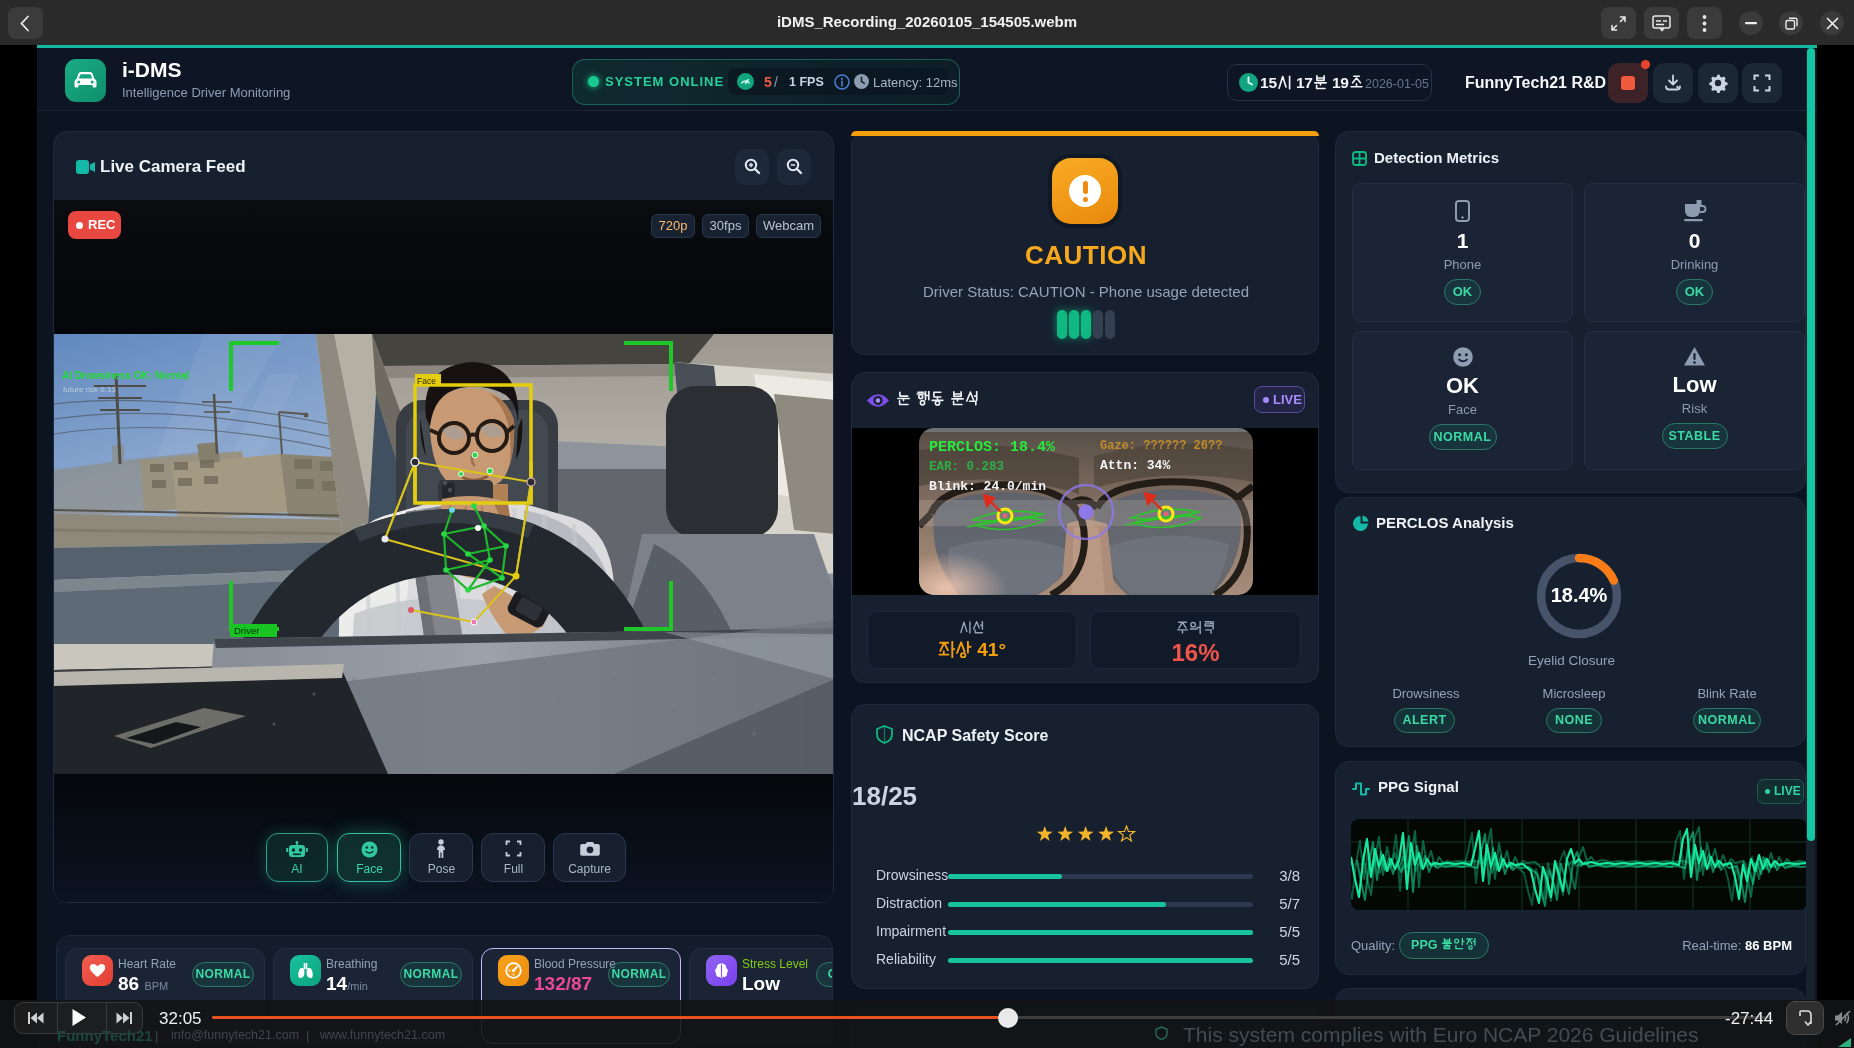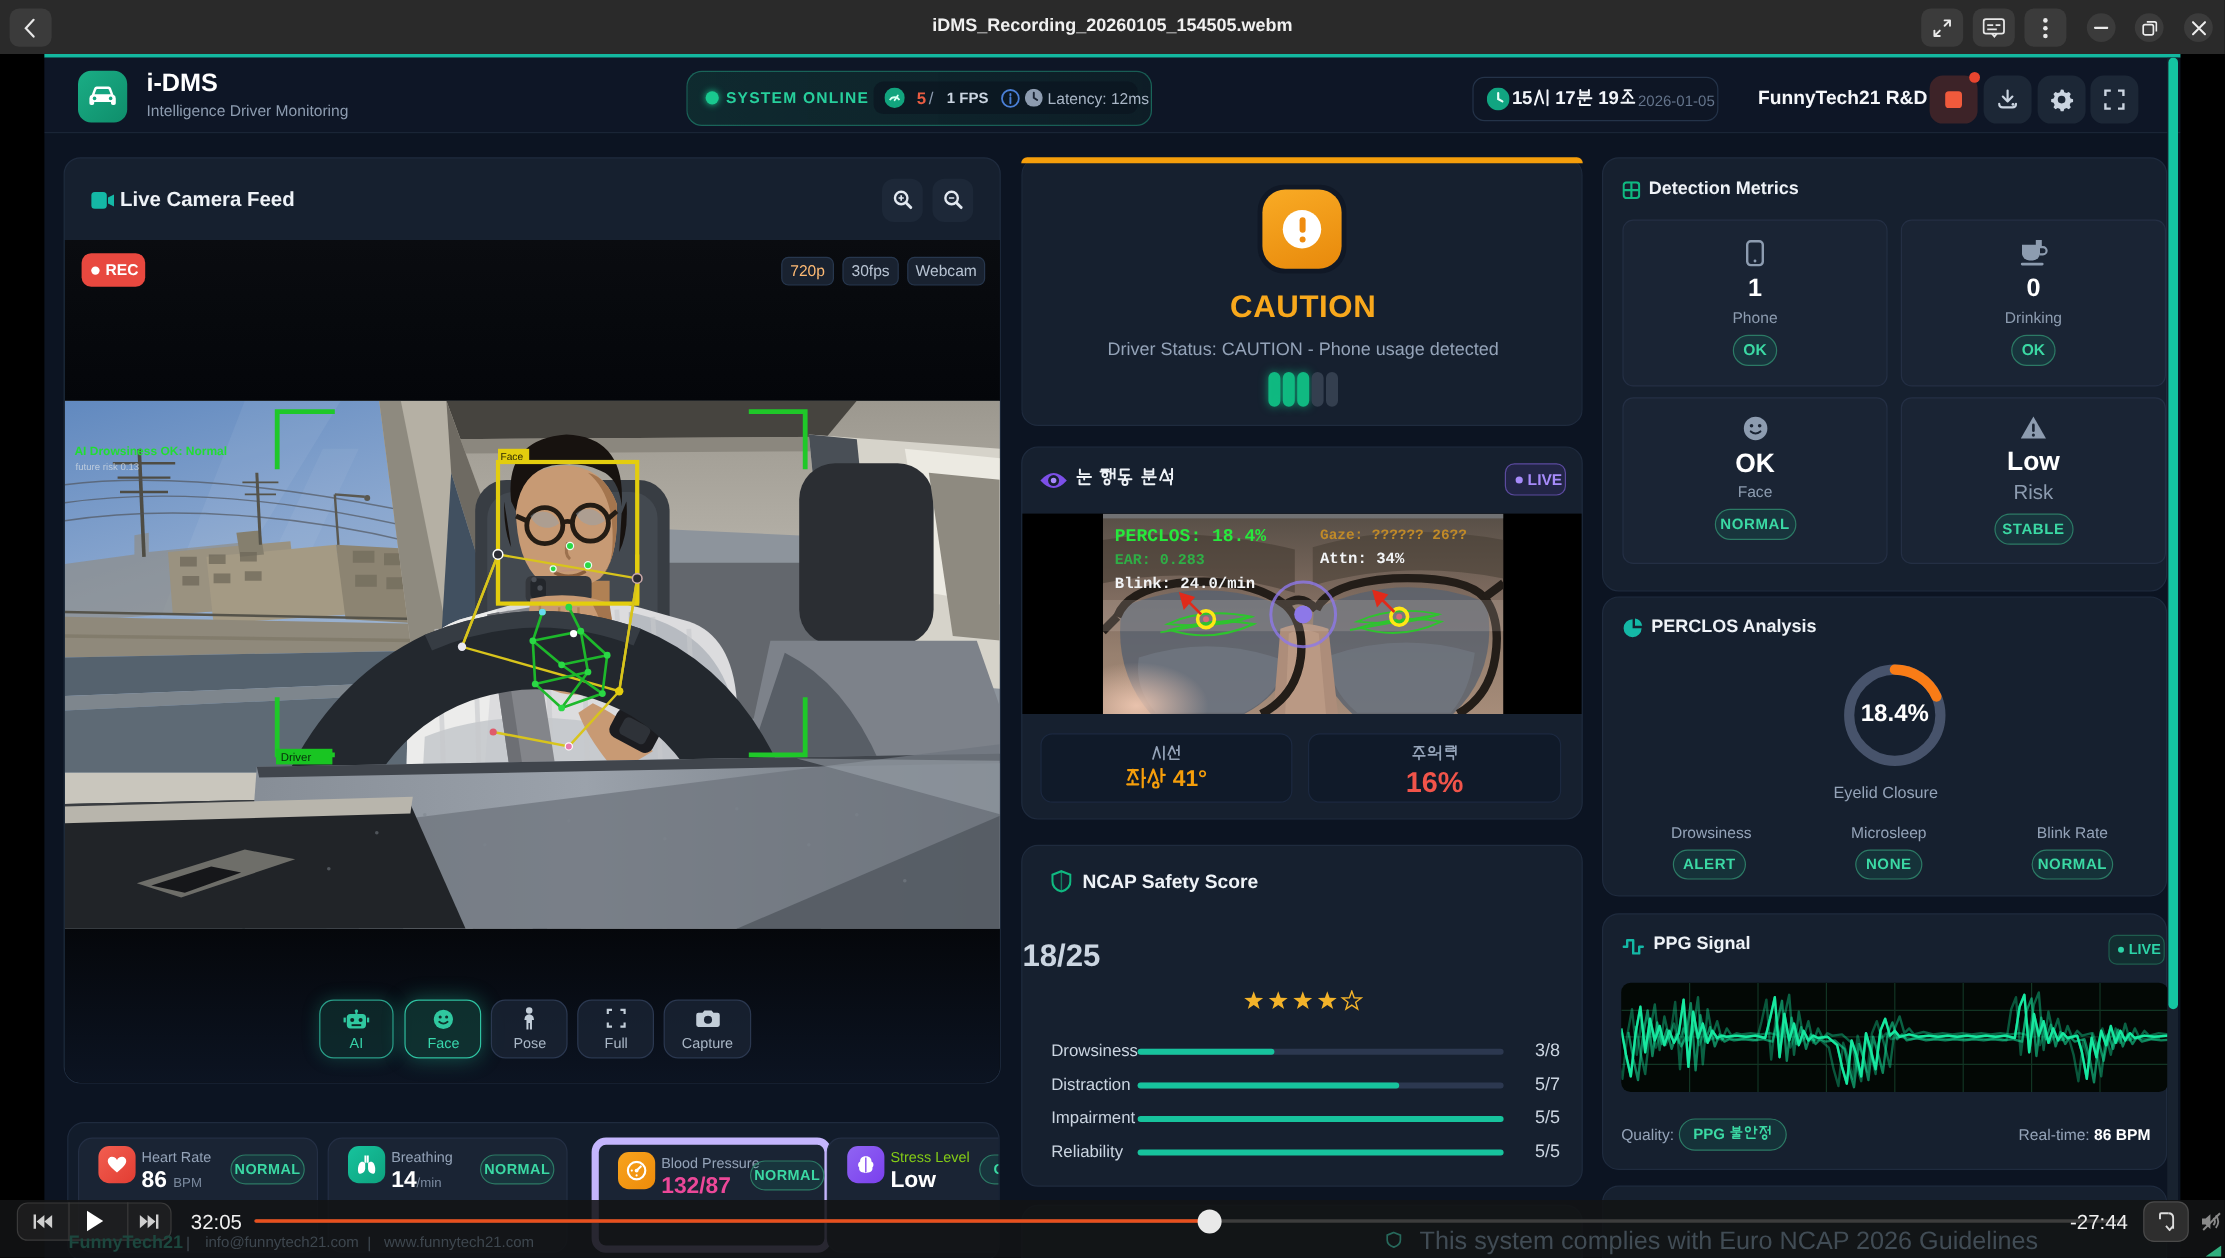--- a/index.html
+++ b/index.html
@@ -489,21 +489,21 @@
       <div class="abs" style="left:16px;top:6px;width:31px;height:31px;border-radius:9px;background:linear-gradient(135deg,#17c39d,#0da27e);"></div>
       <svg class="abs" style="left:23px;top:13px" width="17" height="17" viewBox="0 0 17 17">
             <path d="M7.5,1 V7 M9.5,1 V7" stroke="#fff" stroke-width="1.6"></path>
             <path d="M7.3,7.5 C6,5.5 3.6,5.8 2.5,7.5 C1.2,9.6 1,13 1.6,15 C2,16.2 3.4,16.3 4.6,15.8 C6.2,15.1 7.3,13.6 7.3,11.5 Z" fill="#fff"></path>
             <path d="M9.7,7.5 C11,5.5 13.4,5.8 14.5,7.5 C15.8,9.6 16,13 15.4,15 C15,16.2 13.6,16.3 12.4,15.8 C10.8,15.1 9.7,13.6 9.7,11.5 Z" fill="#fff"></path>
           </svg>
       <div class="abs" style="left:52px;top:8px;color:#94a3b8;font-size:12px;">Breathing</div>
       <div class="abs" style="left:52px;top:24px;color:#fff;font-size:19px;font-weight:bold;">14<span style="font-size:11px;color:#7c8ba0;font-weight:normal;">/min</span></div>
       <div class="pill abs" style="left:126px;top:13px;width:62px;height:25px;font-size:12px;line-height:23px;letter-spacing:.4px;">NORMAL</div>
     </div>
-    <div class="abs" style="left:436px;top:12px;width:200px;height:96px;background:#1a2434;border:6px solid #c4b5fd;border-radius:12px;">
+    <div class="abs" style="left:424px;top:12px;width:200px;height:96px;background:#1a2434;border:1px solid #c4b5fd;border-radius:12px;">
       <div class="abs" style="left:16px;top:6px;width:31px;height:31px;border-radius:9px;background:linear-gradient(135deg,#f7a31d,#ee8b0a);"></div>
       <svg class="abs" style="left:23px;top:13px" width="17" height="17">
             <circle cx="8.5" cy="8.5" r="7.3" fill="none" stroke="#fff" stroke-width="1.8"></circle>
             <path d="M8.5,8.5 L12,5" stroke="#fff" stroke-width="1.8" stroke-linecap="round"></path>
             <circle cx="8.5" cy="8.5" r="1.6" fill="#fff"></circle>
             <circle cx="4.5" cy="8.5" r="0.9" fill="#fff"></circle>
             <circle cx="8.5" cy="12.5" r="0.9" fill="#fff"></circle>
           </svg>
       <div class="abs" style="left:52px;top:8px;color:#94a3b8;font-size:12px;">Blood Pressure</div>
       <div class="abs" style="left:52px;top:24px;color:#ec4899;font-size:19px;font-weight:bold;">132/87</div>
@@ -552,21 +552,21 @@
           </svg> <svg class="kg" width="15" height="15" viewBox="0 0 100 100">
             <use href="#k-bun"></use>
           </svg><svg class="kg" width="15" height="15" viewBox="0 0 100 100">
             <use href="#k-seok"></use>
           </svg></div>
     <div class="abs" style="left:402px;top:13px;width:51px;height:27px;border:1px solid #5b4a9e;border-radius:8px;background:rgba(90,60,180,.18);"></div>
     <div class="abs" style="left:411px;top:24px;width:6px;height:6px;border-radius:50%;background:#a78bfa;"></div>
     <div class="abs" style="left:421px;top:19px;color:#a78bfa;font-size:13px;font-weight:bold;">LIVE</div>
 
     <div class="abs" style="left:0;top:55px;width:466px;height:167px;background:#000;">
-      <div id="eyeimg" class="abs" style="left:67px;top:0;width:334px;height:167px;overflow:hidden;">
+      <div id="eyeimg" class="abs" style="left:67px;top:0;width:334px;height:167px;overflow:hidden;border-radius:15px;">
       <svg width="334" height="167" viewBox="0 0 334 167">
         <defs>
           <linearGradient id="skin" x1="0" y1="0" x2="0" y2="1">
             <stop offset="0" stop-color="#564e46"></stop>
                   <stop offset=".4" stop-color="#7d6a5e"></stop>
                   <stop offset=".7" stop-color="#97806f"></stop>
                   <stop offset="1" stop-color="#a68c79"></stop>
           </linearGradient>
           <radialGradient id="glow" cx=".5" cy=".5" r=".5">
             <stop offset="0" stop-color="#f0c8b2" stop-opacity=".9"></stop>
@@ -723,21 +723,21 @@
       <div style="margin-top:5px;color:#8d9cb0;font-size:13px;">Face</div>
       <div class="pill" style="width:68px;height:26px;font-size:12.5px;line-height:24px;margin-top:7px;letter-spacing:.5px;">NORMAL</div>
     </div>
     <div class="abs" style="left:248px;top:199px;width:221px;height:139px;background:#1a2434;border:1px solid #242f44;border-radius:9px;text-align:center;">
       <svg style="margin:14px auto 0" width="23" height="21" viewBox="0 0 23 21">
             <path d="M11.5,1 L22,19.5 H1 Z" fill="#8d9cb0"></path>
             <rect x="10.4" y="7" width="2.2" height="7" rx="1.1" fill="#1a2434"></rect>
             <circle cx="11.5" cy="16.6" r="1.3" fill="#1a2434"></circle>
           </svg>
       <div style="margin-top:7px;color:#fff;font-size:22px;font-weight:bold;line-height:1;">Low</div>
-      <div style="margin-top:5px;color:#8d9cb0;font-size:17px;">Risk</div>
+      <div style="margin-top:5px;color:#8d9cb0;font-size:13px;">Risk</div>
       <div class="pill" style="width:66px;height:26px;font-size:12.5px;line-height:24px;margin-top:7px;letter-spacing:.5px;">STABLE</div>
     </div>
   </div>
 
   <div class="card" style="left:1298px;top:449px;width:471px;height:250px;">
     <svg class="abs" style="left:16px;top:17px" width="17" height="17" viewBox="0 0 17 17">
           <path d="M8.5,1 A7.5,7.5 0 1 0 16,8.5 L8.5,8.5 Z" fill="#14b8a6"></path>
           <path d="M10.5,6.5 L10.5,0.5 A7.5,7.5 0 0 1 16.5,6.5 Z" fill="#14b8a6"></path>
         </svg>
     <div class="abs" style="left:40px;top:16px;color:#eef2f7;font-size:15px;font-weight:bold;">PERCLOS Analysis</div>

